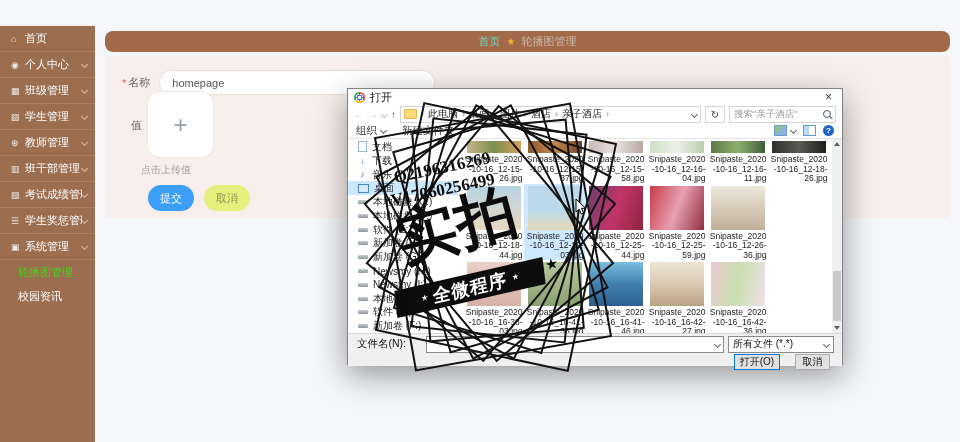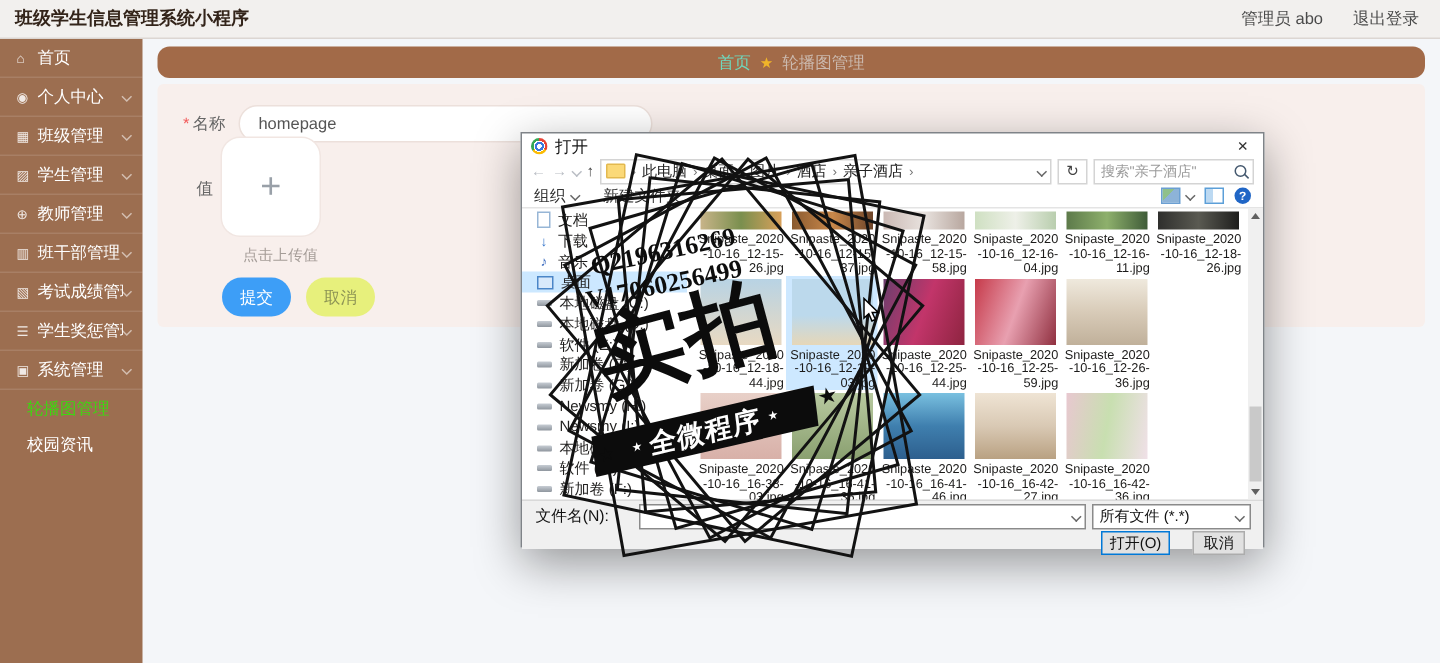--- a/index.html
+++ b/index.html
@@ -28,21 +28,21 @@
 
   
   .panel{position:absolute;left:105px;top:56px;right:10px;height:162px;background:#f8efec;border-radius:4px;}
   .frow1{position:absolute;left:17px;top:14px;display:flex;align-items:center;}
   .req{color:#f25a5a;font-size:11px;margin-right:2px;}
   .flabel{font-size:11px;color:#666;}
   .name-input{margin-left:9px;width:250px;height:23px;border-radius:13px;border:1px solid #ece0db;background:#fff;font-size:11px;color:#555;padding:0 12px;outline:none;}
   .vlabel{position:absolute;left:26px;top:62px;font-size:11px;color:#666;}
   .upbox{position:absolute;left:43px;top:36px;width:65px;height:65px;background:#fff;border-radius:12px;box-shadow:0 0 0 1px #f1e6e2;display:flex;align-items:center;justify-content:center;cursor:pointer;}
   .upbox .plus{font-size:24px;font-weight:300;color:#99a0a8;}
-  .uphint{position:absolute;left:57px;top:107px;font-size:10px;color:#a59d98;}
+  .uphint{position:absolute;left:36px;top:107px;font-size:10px;color:#a59d98;}
   .btn-submit{position:absolute;left:43px;top:129px;width:46px;height:26px;border:none;border-radius:13px;background:#3d9ef7;color:#fff;font-size:11px;cursor:pointer;}
   .btn-cancel{position:absolute;left:99px;top:129px;width:46px;height:26px;border:none;border-radius:13px;background:#e7f07c;color:#8d9455;font-size:11px;cursor:pointer;}
 
   
   .dlg{position:absolute;left:347px;top:88px;width:496px;height:277px;background:#fff;border:1px solid #7f8388;box-shadow:0 10px 30px rgba(0,0,0,.4);z-index:10;box-sizing:border-box;}
   .dlg-title{height:16px;display:flex;align-items:center;padding-left:6px;font-size:11px;color:#111;}
   .chrome-ic{width:11px;height:11px;border-radius:50%;margin-right:5px;background:
     radial-gradient(circle at 50% 50%, #fff 0 1.6px, #3b78dc 1.6px 3.1px, #fff 3.1px 3.8px, rgba(0,0,0,0) 3.8px),
     conic-gradient(#e94235 0 33%, #fbbc05 33% 66%, #34a853 66% 100%);}
   .dlg-close{margin-left:auto;padding:0 10px;font-size:12px;color:#333;cursor:pointer;}
@@ -136,27 +136,20 @@
   .wm-banner .st{font-size:8px;}
   .wm-star1{position:absolute;left:399px;top:296px;font-size:12px;color:#0c0c0c;transform:rotate(-13deg);}
   .wm-star2{position:absolute;left:545px;top:255px;font-size:15px;color:#0c0c0c;transform:rotate(-13deg);}
   .cursor{position:absolute;left:575px;top:198px;z-index:30;pointer-events:none;}
 </style>
 </head>
 <body>
 
 <div id="app">
 
-  <div class="hdr">
-    <div class="hdr-title">班级学生信息管理系统小程序</div>
-    <div class="hdr-right">
-      <span>管理员 abo</span>
-      <span style="cursor:pointer;">退出登录</span>
-    </div>
-  </div>
 
   <div class="sidebar">
     <div class="s-item">
       <span class="icn">⌂</span>
       <span class="lbl">首页</span>
     </div>
     <div class="s-item">
       <span class="icn">◉</span>
       <span class="lbl">个人中心</span>
         <span class="chev"></span>

